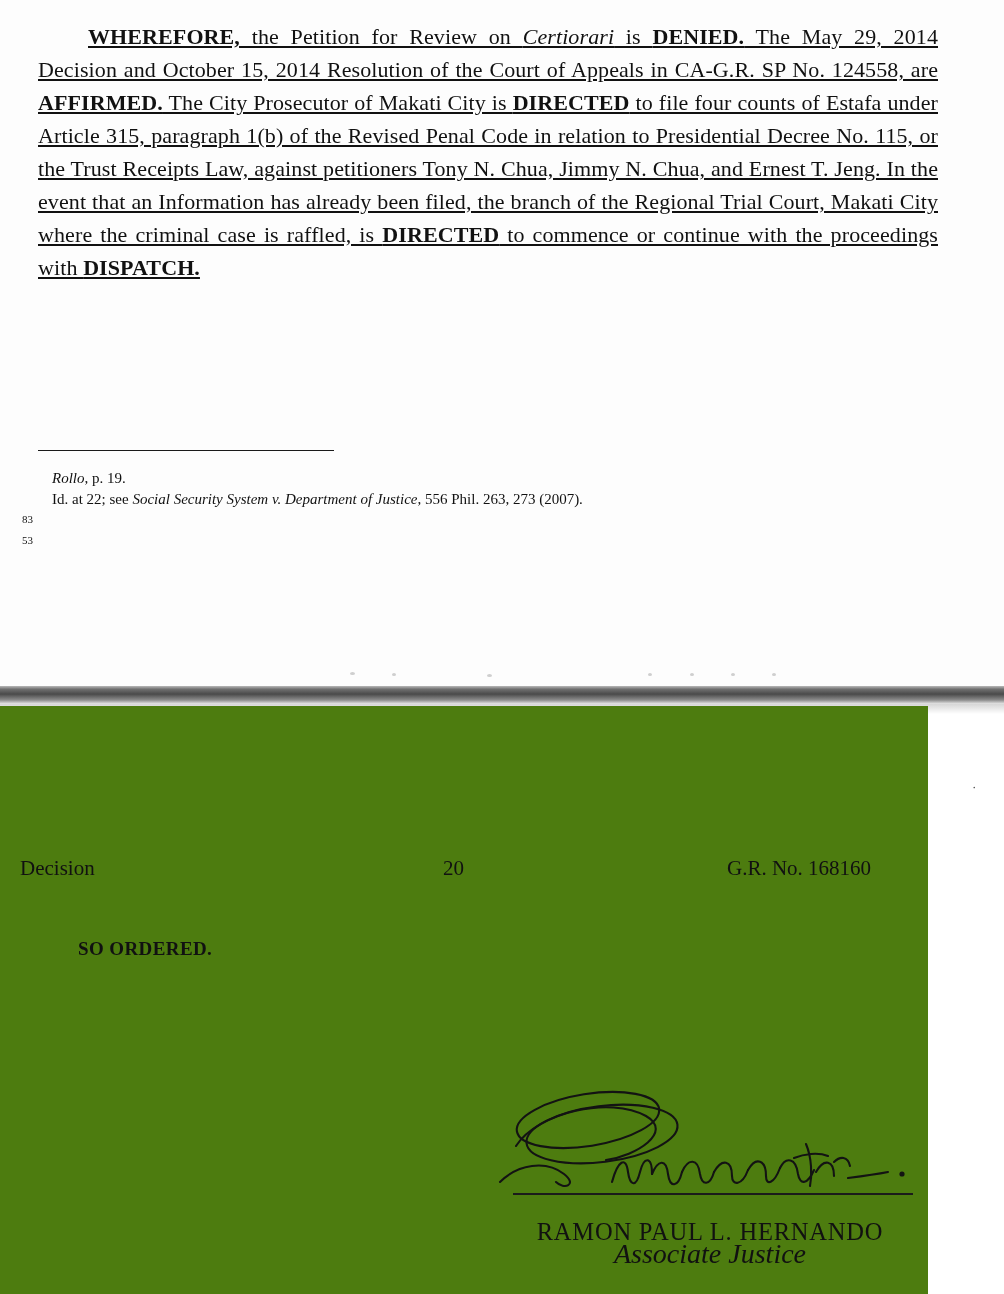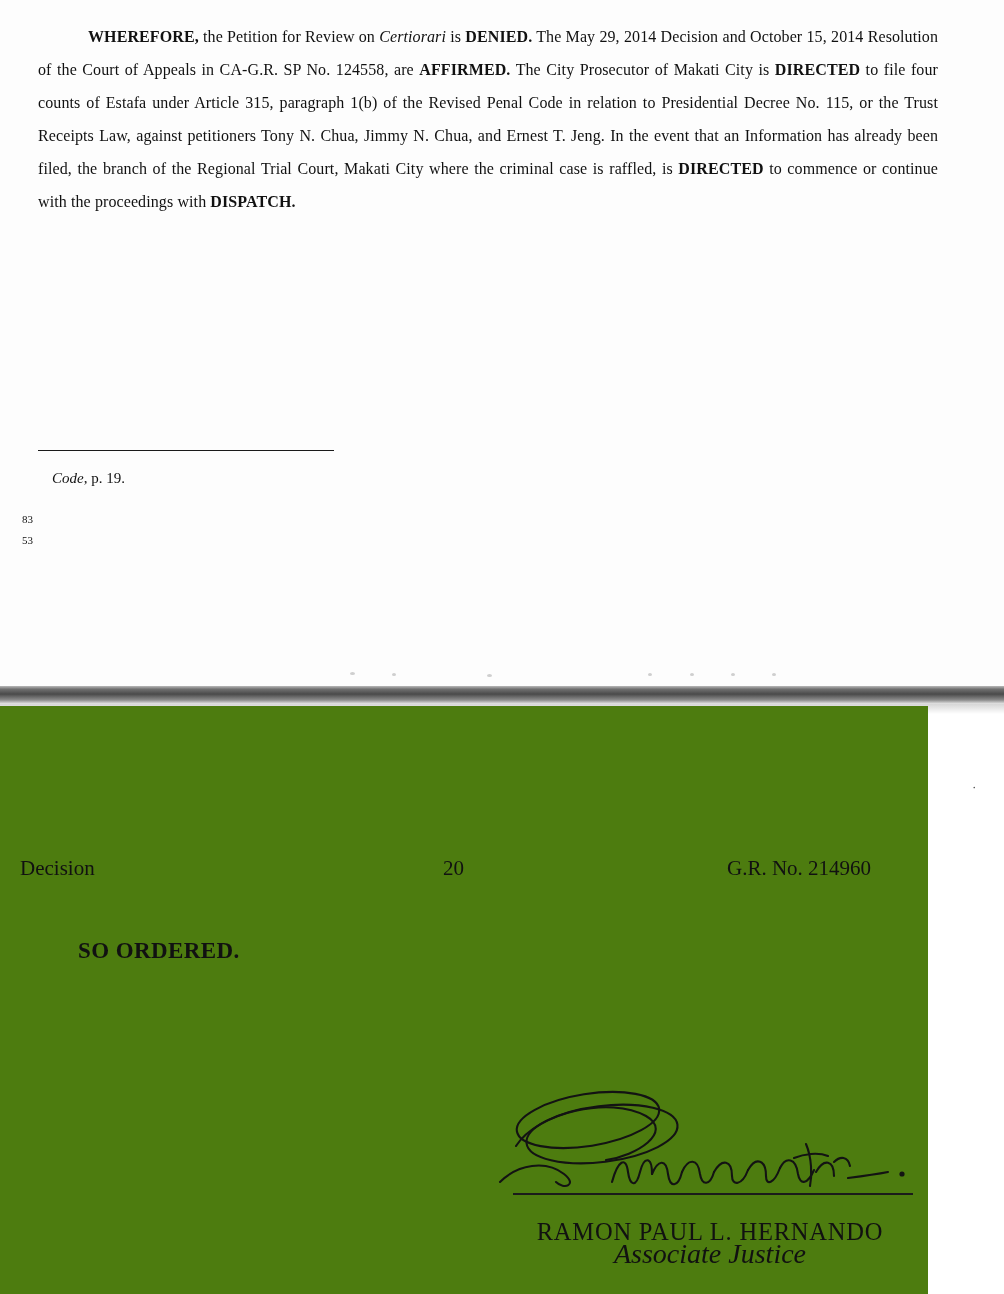--- a/index.html
+++ b/index.html
@@ -25,25 +25,26 @@
     width: 1004px;
     height: 690px;
     background: #fdfdfd;
   }
 
   .body-text {
     position: absolute;
     left: 38px;
     top: 20px;
     width: 900px;
-    font-size: 16px;
+    font-size: 22px;
     line-height: 33px;
     text-align: justify;
     text-justify: inter-word;
     letter-spacing: 0.1px;
+    text-decoration: underline;
   }
   .body-text .lead {
     display: inline-block;
     width: 50px;
   }
   .b { font-weight: bold; }
   .i { font-style: italic; }
 
   
   .fn-rule {
@@ -119,21 +120,21 @@
     font-size: 21px;
   }
   .rh-left  { position: absolute; left: 20px;  top: 0; }
   .rh-mid   { position: absolute; left: 443px; top: 0; }
   .rh-right { position: absolute; left: 727px; top: 0; }
 
   .so-ordered {
     position: absolute;
     left: 78px;
     top: 232px;
-    font-size: 23px;
+    font-size: 19px;
     font-weight: bold;
     letter-spacing: 0.4px;
   }
 
   
   .sig-block {
     position: absolute;
     left: 460px;
     top: 380px;
     width: 500px;
@@ -189,45 +190,46 @@
 
     <div class="body-text">
       <span class="lead"></span><span><span class="b">WHEREFORE,</span><span> the Petition for Review on </span><span class="i">Certiorari</span><span> is </span><span class="b">DENIED.</span><span> The May 29, 2014 Decision and October 15, 2014 Resolution of the Court of Appeals in CA-G.R. SP No. 124558, are </span><span class="b">AFFIRMED.</span><span> The City Prosecutor of Makati City is </span><span class="b">DIRECTED</span><span> to file four counts of Estafa under Article 315, paragraph 1(b) of the Revised Penal Code in relation to Presidential Decree No. 115, or the Trust Receipts Law, against petitioners Tony N. Chua, Jimmy N. Chua, and Ernest T. Jeng. In the event that an Information has already been filed, the branch of the Regional Trial Court, Makati City where the criminal case is raffled, is </span><span class="b">DIRECTED</span><span> to commence or continue with the proceedings with </span><span class="b">DISPATCH.</span></span>
     </div>
 
     <div class="fn-rule"></div>
 
     <div class="footnotes">
       <div class="fn">
         <span class="sup">83</span>
-        <span><span class="i">Code</span><span>, p. 19.</span></span>
+        <span><span class="i">Rollo</span><span>, p. 19.</span></span>
       </div>
       <div class="fn">
         <span class="sup">53</span>
+        <span><span>Id. at 22; see </span><span class="i">Social Security System v. Department of Justice</span><span>, 556 Phil. 263, 273 (2007).</span></span>
       </div>
     </div>
 
     <div class="speckle" style="left:350px;top:672px;width:5px;height:3px;"></div>
     <div class="speckle" style="left:392px;top:673px;width:4px;height:3px;"></div>
     <div class="speckle" style="left:487px;top:674px;width:5px;height:3px;"></div>
     <div class="speckle" style="left:648px;top:673px;width:4px;height:3px;"></div>
     <div class="speckle" style="left:690px;top:673px;width:4px;height:3px;"></div>
     <div class="speckle" style="left:731px;top:673px;width:4px;height:3px;"></div>
     <div class="speckle" style="left:772px;top:673px;width:4px;height:3px;"></div>
   </div>
 
   <div class="band"></div>
   <div class="band-shadow"></div>
 
   <div class="bottom-sheet">
 
     <div class="running-head">
       <span class="rh-left">Decision</span>
       <span class="rh-mid">20</span>
-      <span class="rh-right">G.R. No. 214960</span>
+      <span class="rh-right">G.R. No. 168160</span>
     </div>
 
     <div class="so-ordered">SO ORDERED.</div>
 
     <div class="sig-block">
       <svg class="sig-svg" width="500" height="120" viewBox="0 0 500 120">
         <g fill="none" stroke="#131313" stroke-width="2.1" stroke-linecap="round">
 
           <ellipse cx="128" cy="34" rx="72" ry="26" transform="rotate(-9 128 34)"></ellipse>
           <ellipse cx="142" cy="48" rx="76" ry="28" transform="rotate(-7 142 48)"></ellipse>

